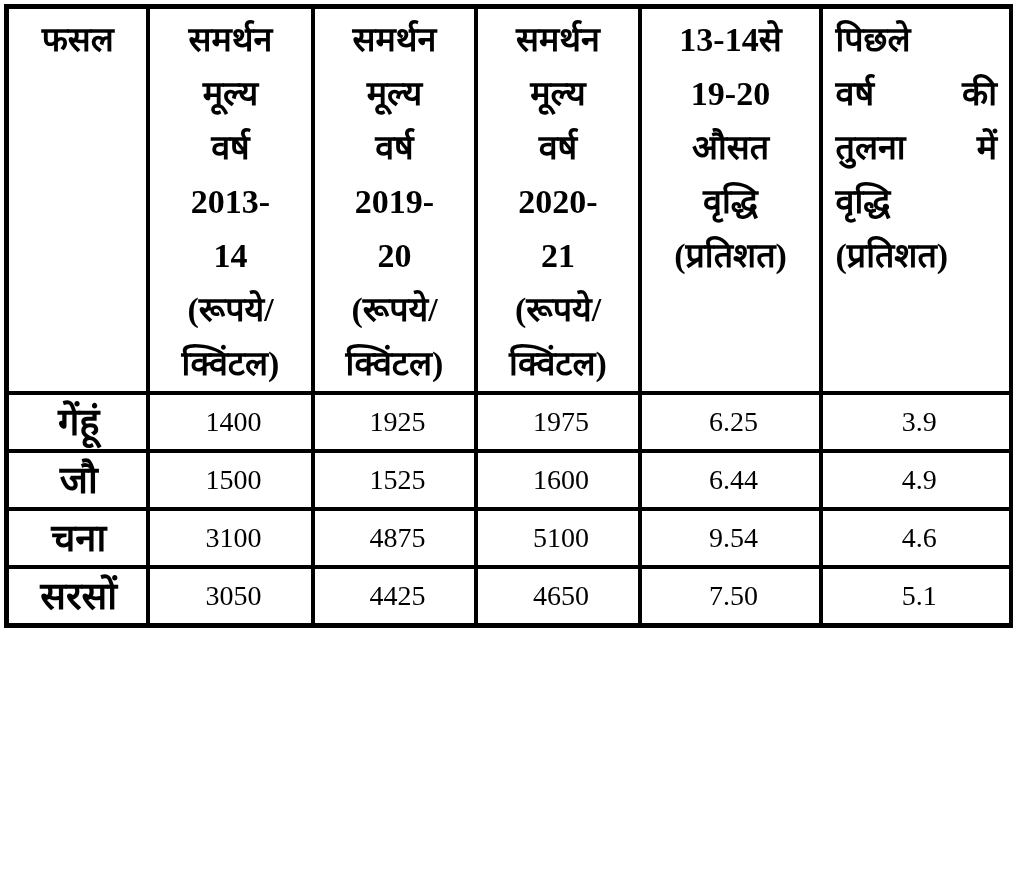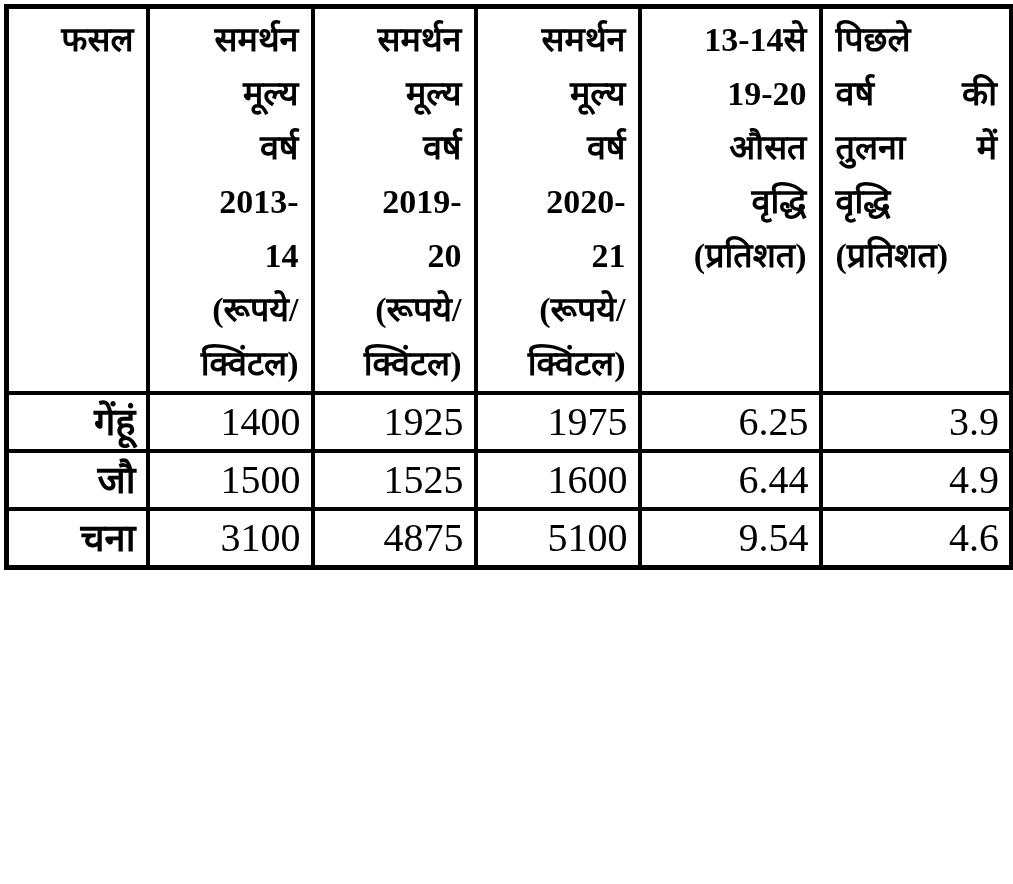--- a/index.html
+++ b/index.html
@@ -15,42 +15,42 @@
   }
   table.msp-table {
     border-collapse: collapse;
     table-layout: fixed;
     width: 1005px;
     border: 5px solid #000000;
   }
   .msp-table th, .msp-table td {
     border: 4px solid #000000;
     overflow: hidden;
-    text-align: right;
+    text-align: center;
     box-sizing: border-box;
   }
   
   .msp-table thead tr { height: 380px; }
   .msp-table th {
     vertical-align: top;
     font-weight: bold;
     font-size: 34px;
     line-height: 54px;
     padding: 4px 12px 0 13px;
     white-space: pre-line;
   }
   .msp-table th.justify {
     text-align: justify;
     text-align-last: justify;
   }
   
   .msp-table tbody tr.data-row { height: 58px; }
   .msp-table td {
     vertical-align: middle;
-    font-size: 40px;
+    font-size: 28px;
     line-height: 50px;
     padding: 0 10px 0 17px;
     white-space: pre-line;
   }
   .msp-table td.crop-cell {
     font-weight: bold;
     font-size: 38px;
     padding-left: 13px;
   }
   
@@ -131,15 +131,23 @@
         <td>4.9</td>
       </tr>
       <tr class="data-row">
         <td class="crop-cell">चना</td>
         <td>3100</td>
         <td>4875</td>
         <td>5100</td>
         <td>9.54</td>
         <td>4.6</td>
       </tr>
+      <tr class="data-row">
+        <td class="crop-cell">सरसों</td>
+        <td>3050</td>
+        <td>4425</td>
+        <td>4650</td>
+        <td>7.50</td>
+        <td>5.1</td>
+      </tr>
     </tbody>
   </table>
 </div>
 
 </body></html>

